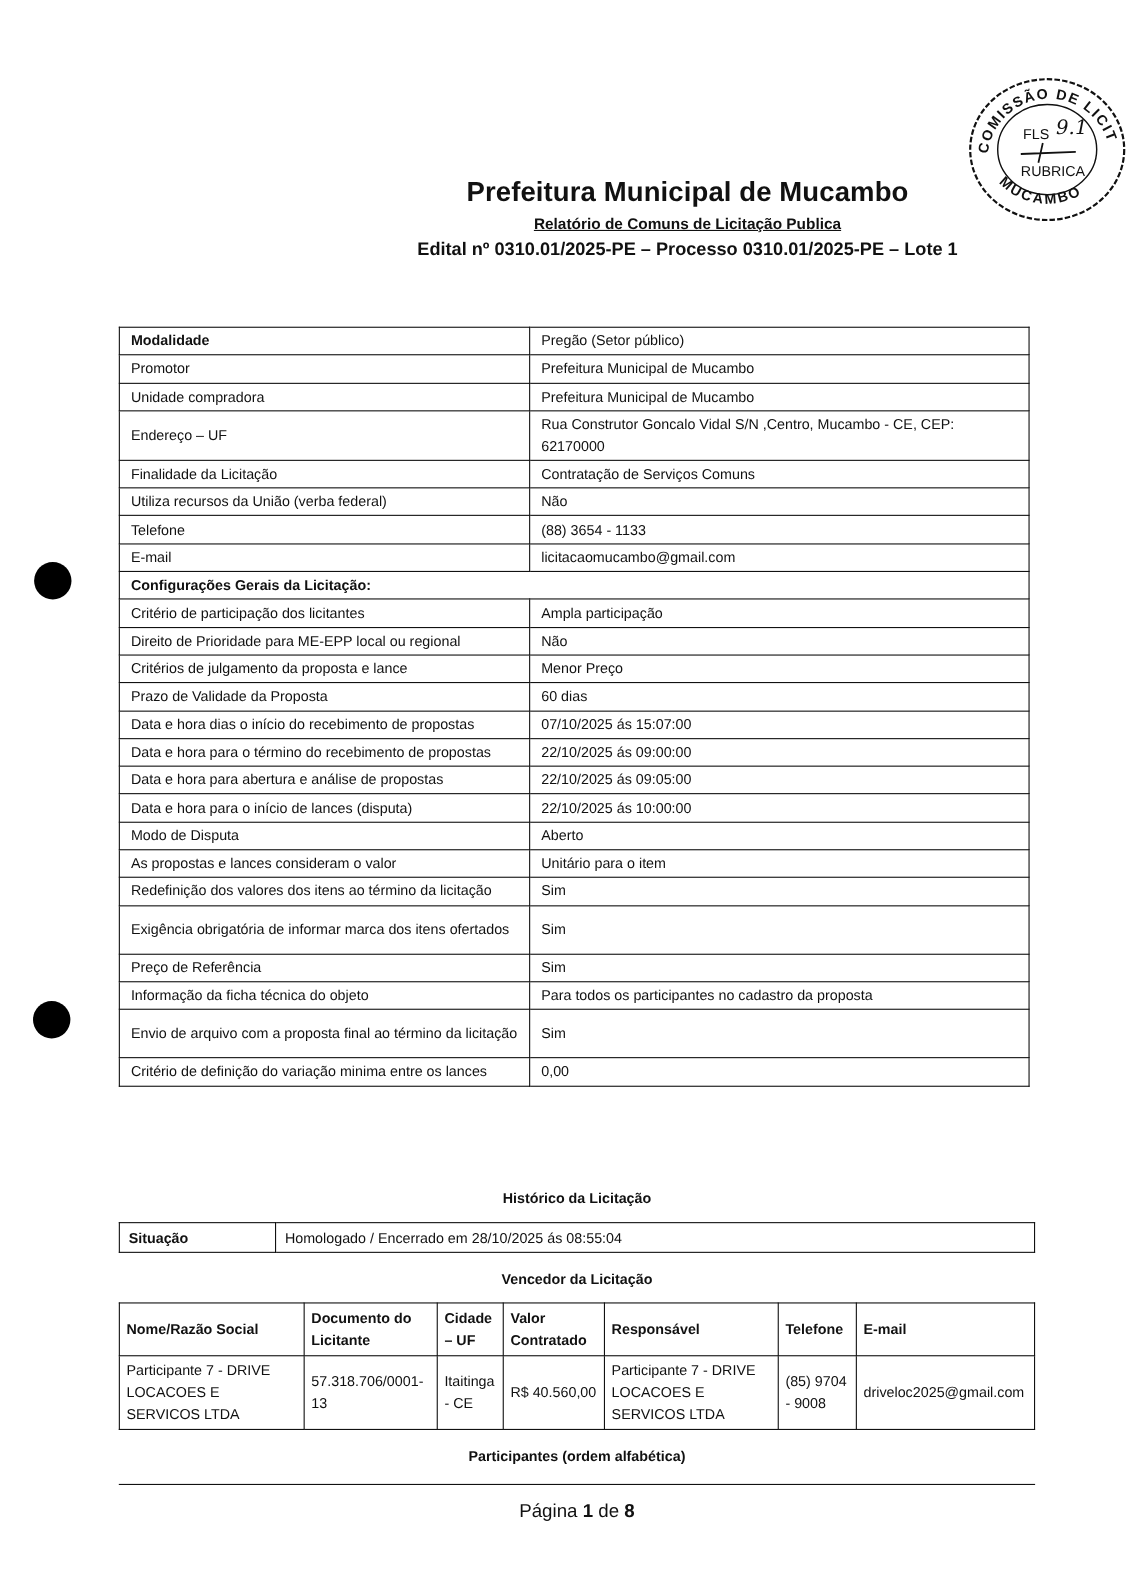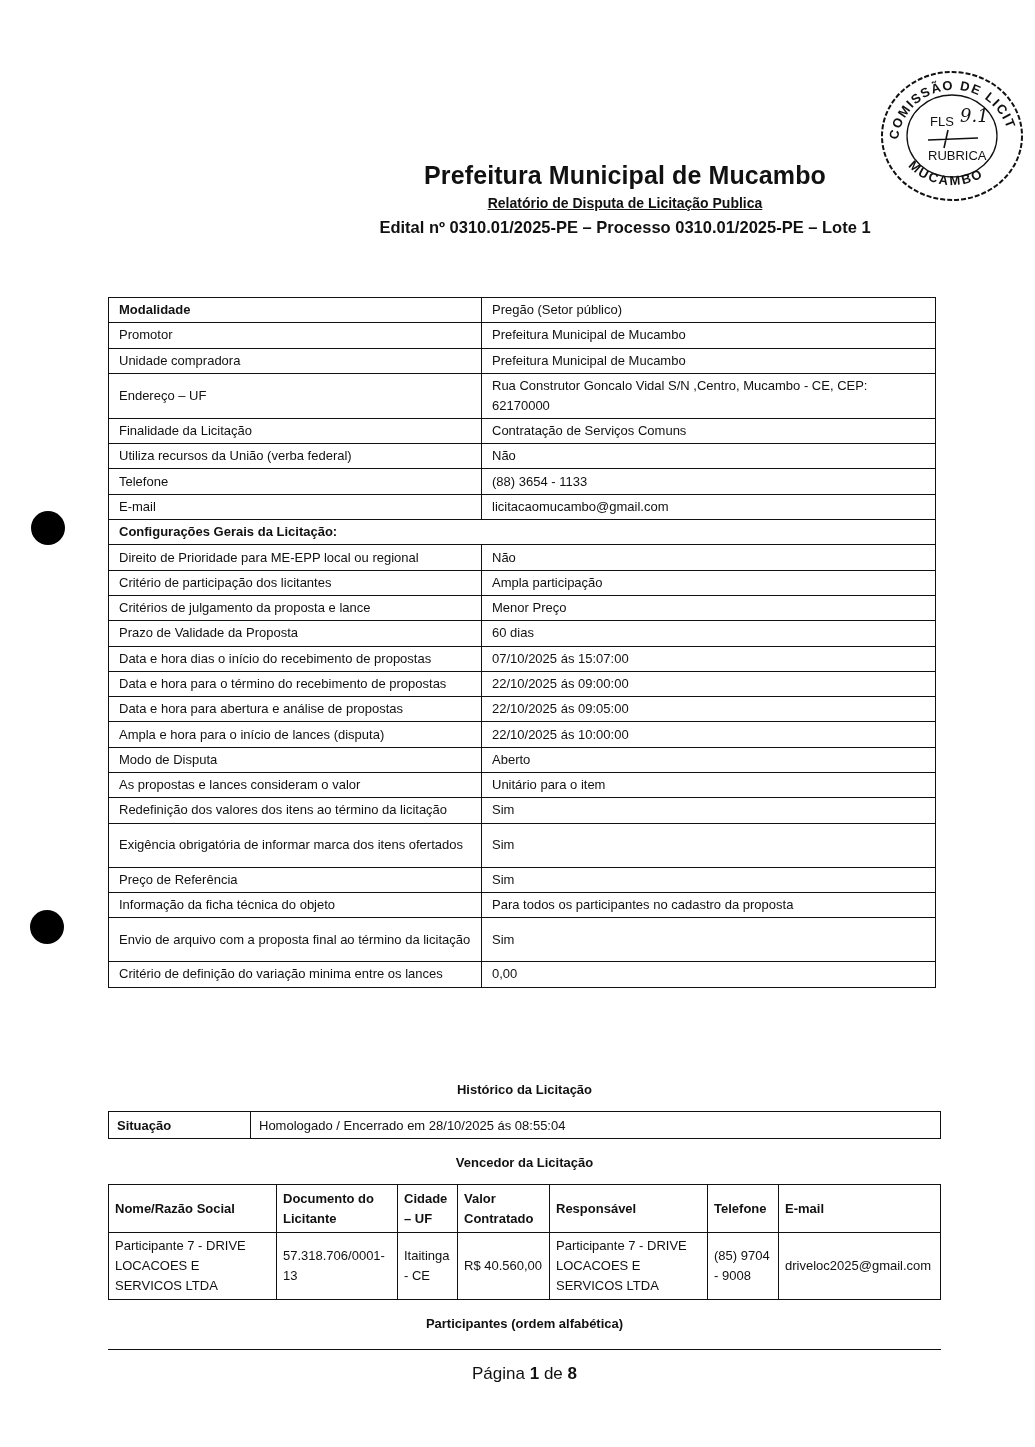--- a/index.html
+++ b/index.html
@@ -62,21 +62,21 @@
   <text x="82" y="54" font-family="DejaVu Serif, serif" font-style="italic" font-size="18" fill="#111">9.1</text>
   <path d="M 50 72 L 100 70 M 70 62 L 66 80" stroke="#111" stroke-width="1.6" fill="none"></path>
   <text x="50" y="92" font-family="Liberation Sans, sans-serif" font-size="13" fill="#111">RUBRICA</text>
 </svg>
 
 <div class="punch p1"></div>
 <div class="punch p2"></div>
 
 <div class="header">
   <div class="title">Prefeitura Municipal de Mucambo</div>
-  <div class="subtitle">Relatório de Disputa de Licitação Publica</div>
+  <div class="subtitle">Relatório de Comuns de Licitação Publica</div>
   <div class="edital">Edital nº 0310.01/2025-PE – Processo 0310.01/2025-PE – Lote 1</div>
 </div>
 
 <table class="info">
   <tbody id="info-body">
       <tr class="first">
         <td class="k">Modalidade</td>
         <td>Pregão (Setor público)</td>
       </tr>
       <tr>
@@ -104,49 +104,49 @@
         <td>(88) 3654 - 1133</td>
       </tr>
       <tr>
         <td class="k">E-mail</td>
         <td>licitacaomucambo@gmail.com</td>
       </tr>
       <tr>
         <td class="section" colspan="2">Configurações Gerais da Licitação:</td>
       </tr>
       <tr>
+        <td class="k">Critério de participação dos licitantes</td>
+        <td>Ampla participação</td>
+      </tr>
+      <tr>
         <td class="k">Direito de Prioridade para ME-EPP local ou regional</td>
         <td>Não</td>
       </tr>
       <tr>
-        <td class="k">Critério de participação dos licitantes</td>
-        <td>Ampla participação</td>
-      </tr>
-      <tr>
         <td class="k">Critérios de julgamento da proposta e lance</td>
         <td>Menor Preço</td>
       </tr>
       <tr>
         <td class="k">Prazo de Validade da Proposta</td>
         <td>60 dias</td>
       </tr>
       <tr>
         <td class="k">Data e hora dias o início do recebimento de propostas</td>
         <td>07/10/2025 ás 15:07:00</td>
       </tr>
       <tr>
         <td class="k">Data e hora para o término do recebimento de propostas</td>
         <td>22/10/2025 ás 09:00:00</td>
       </tr>
       <tr>
         <td class="k">Data e hora para abertura e análise de propostas</td>
         <td>22/10/2025 ás 09:05:00</td>
       </tr>
       <tr>
-        <td class="k">Ampla e hora para o início de lances (disputa)</td>
+        <td class="k">Data e hora para o início de lances (disputa)</td>
         <td>22/10/2025 ás 10:00:00</td>
       </tr>
       <tr>
         <td class="k">Modo de Disputa</td>
         <td>Aberto</td>
       </tr>
       <tr>
         <td class="k">As propostas e lances consideram o valor</td>
         <td>Unitário para o item</td>
       </tr>

